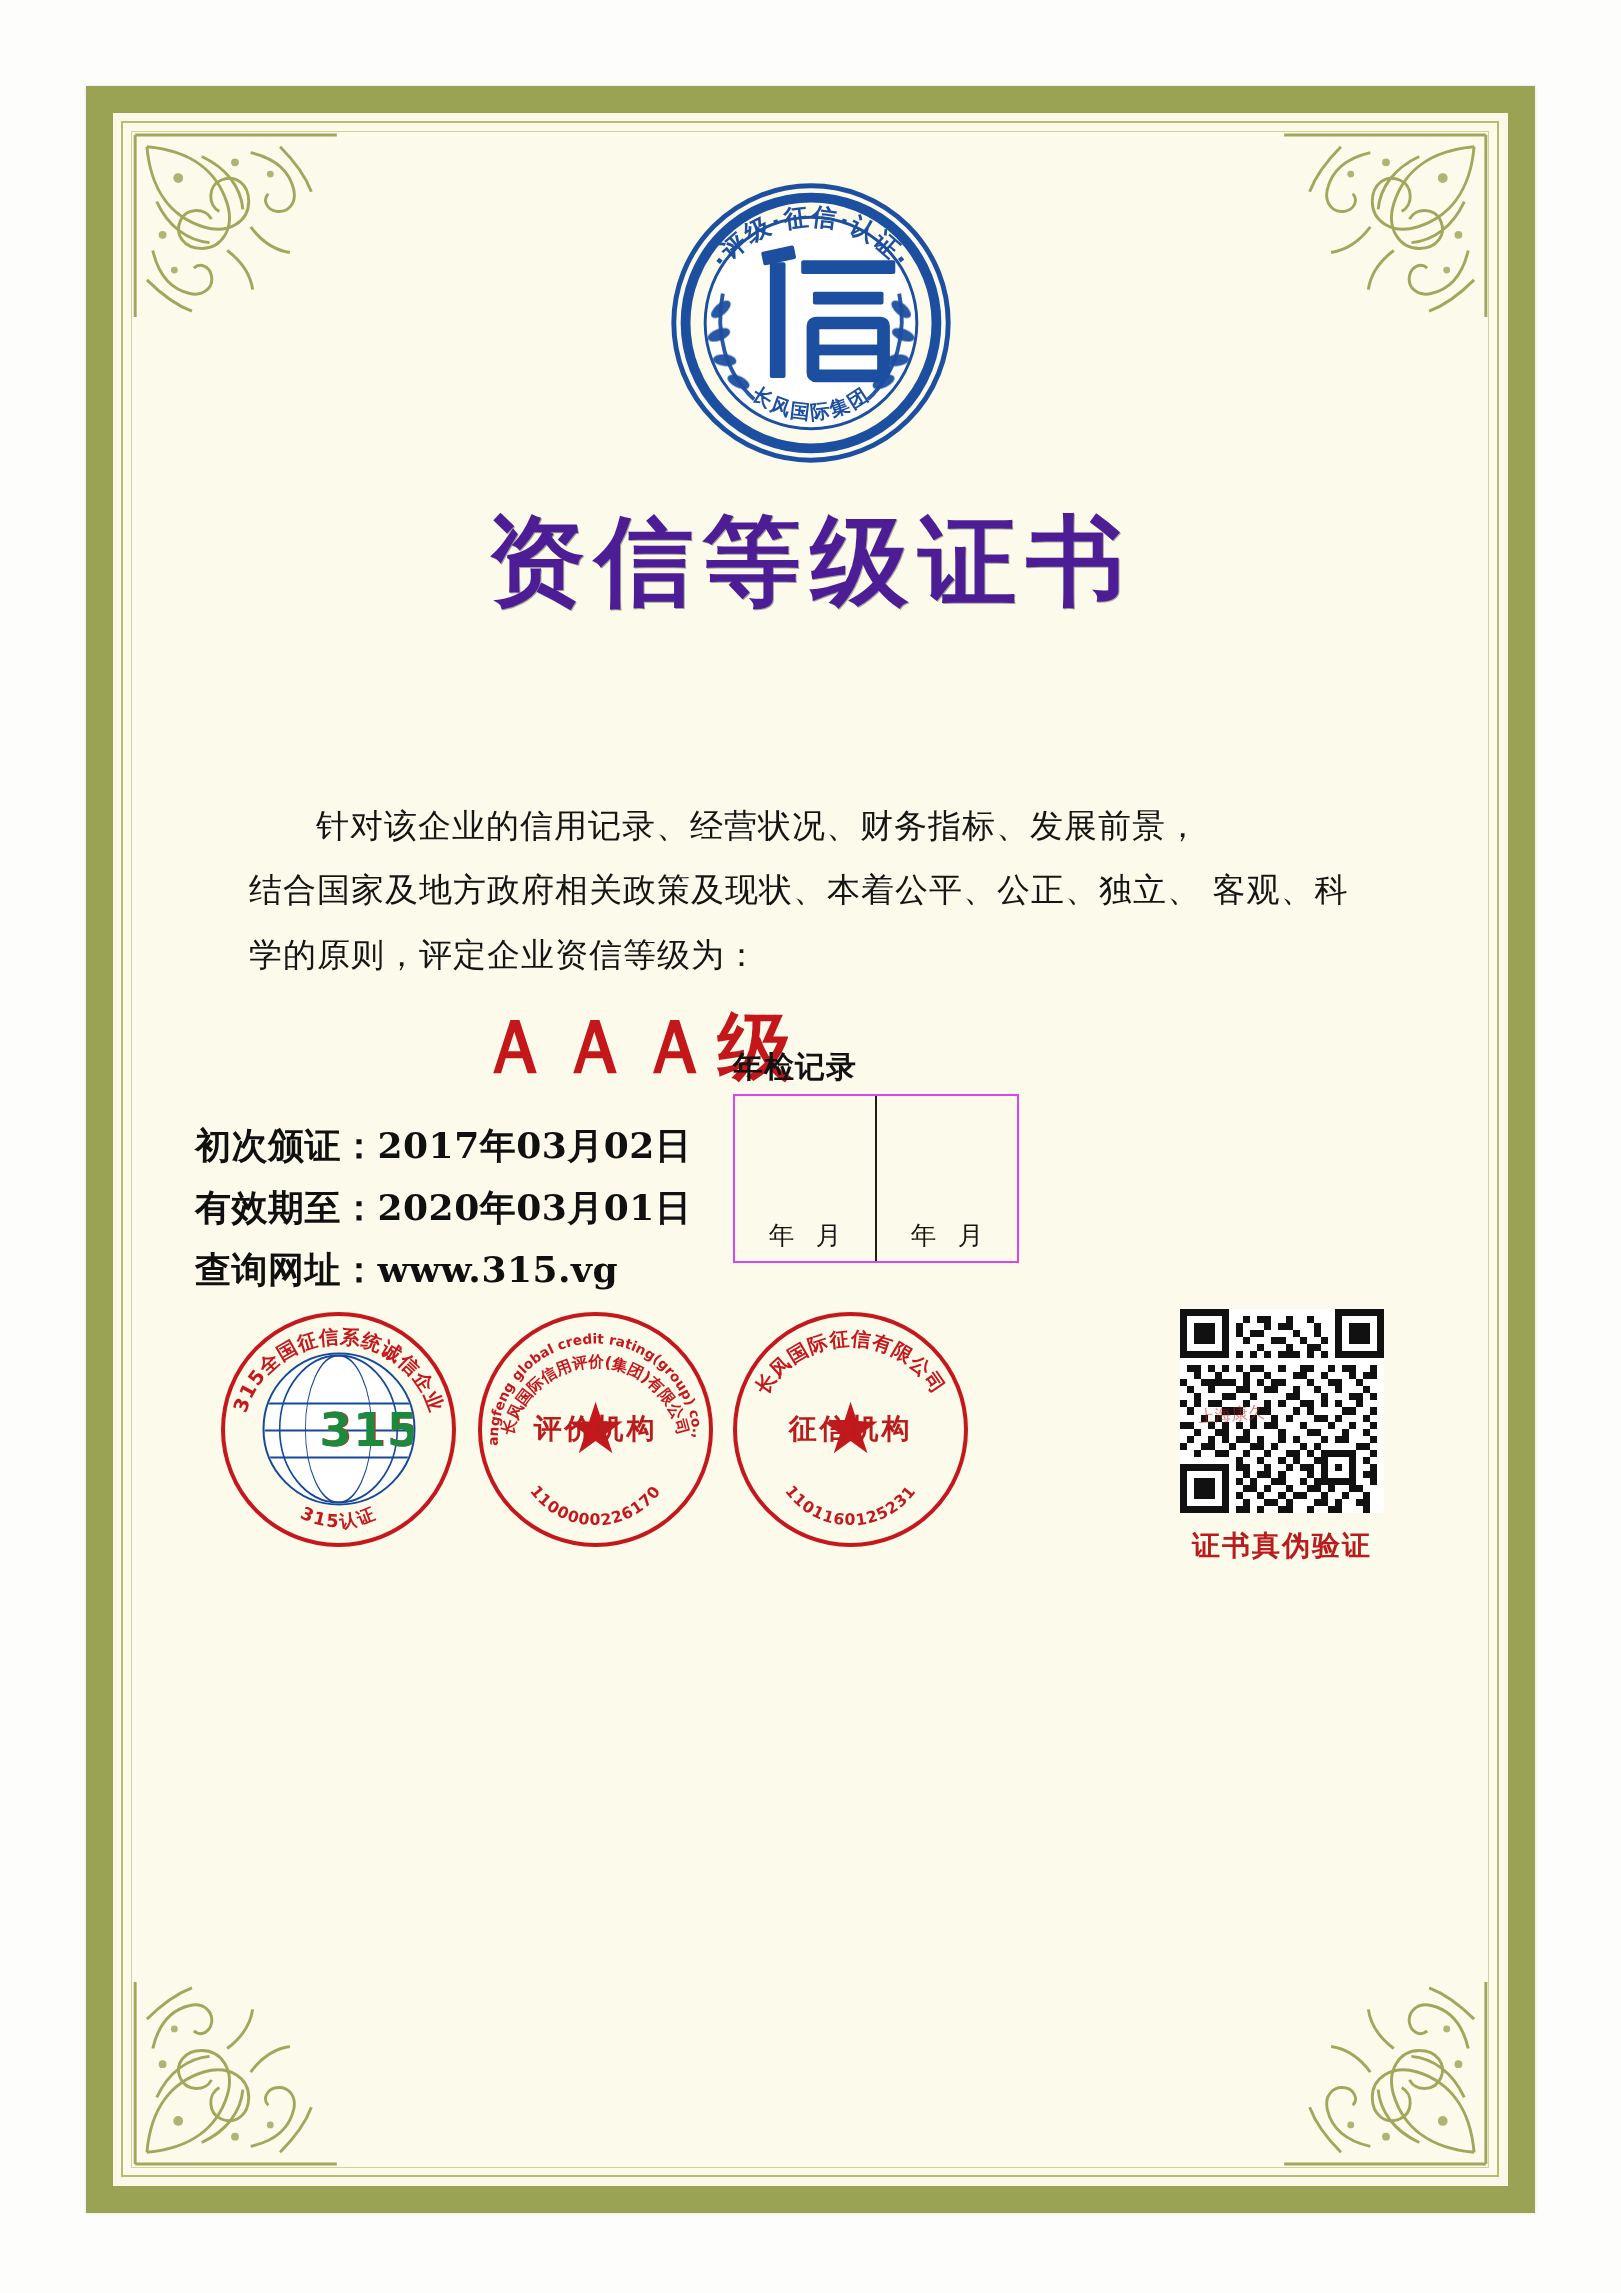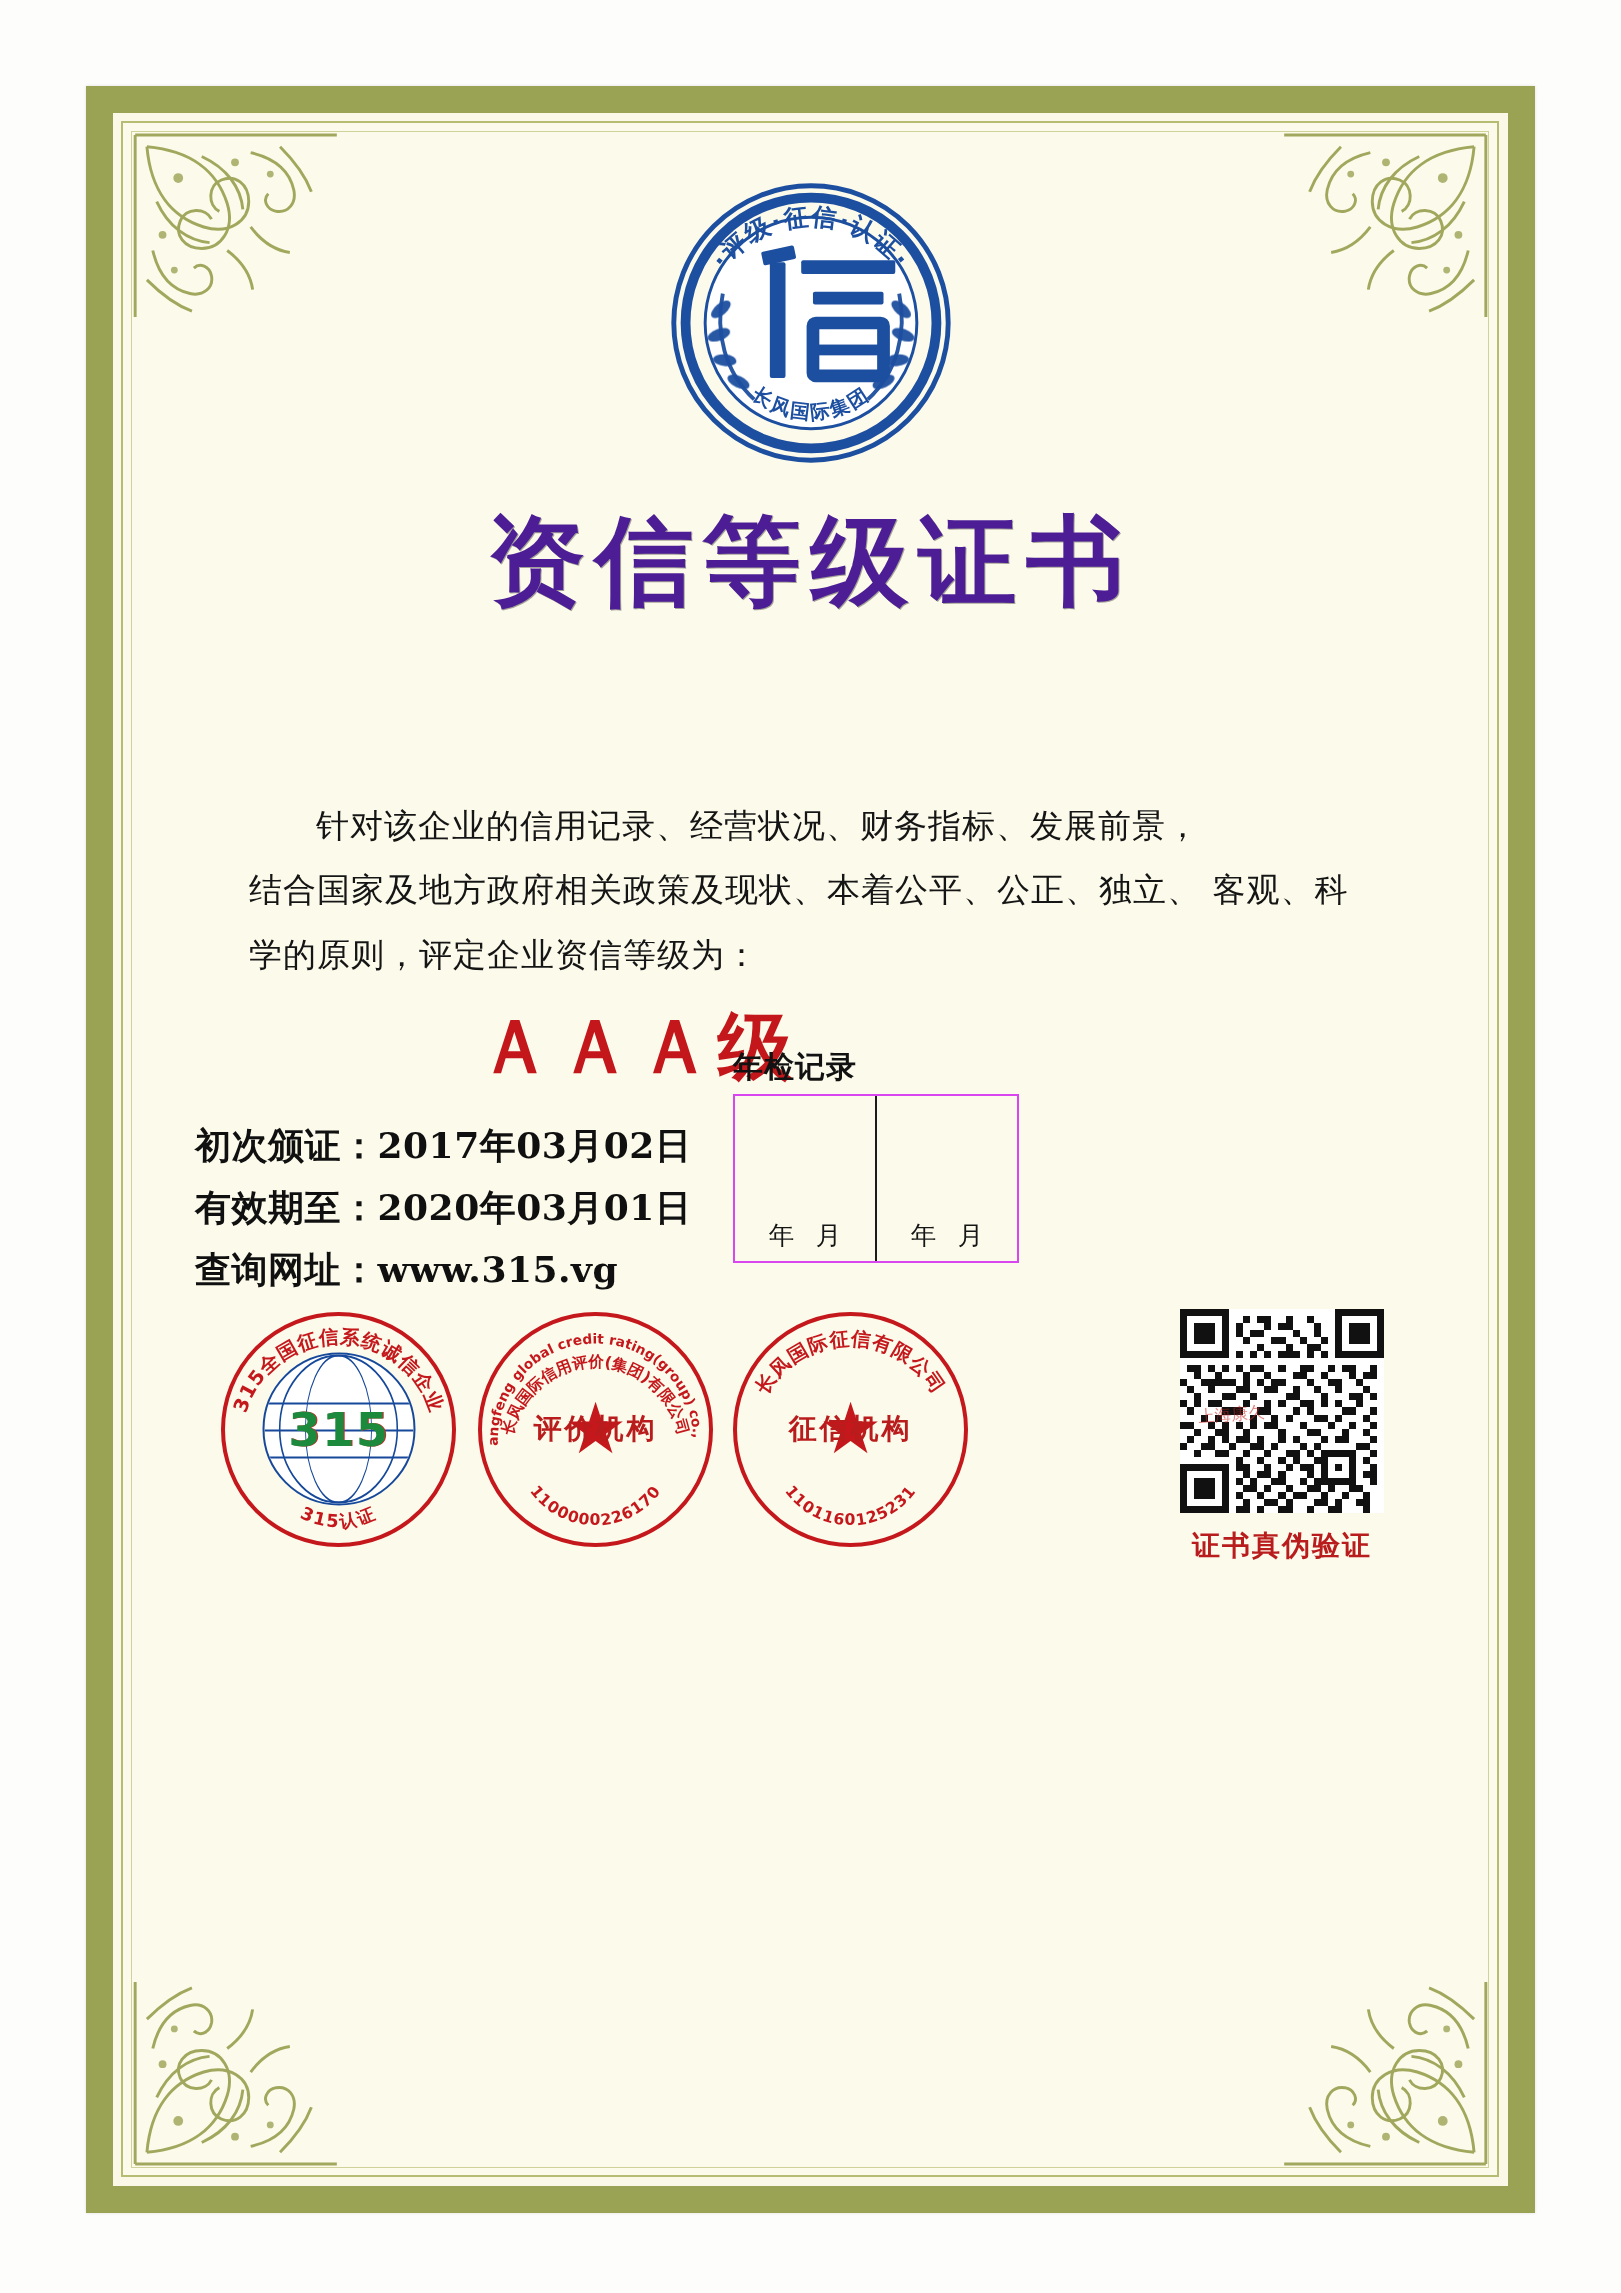--- a/index.html
+++ b/index.html
@@ -301,20 +301,21 @@
     left: 0; top: 50%;
     width: 100%;
     transform: translateY(-50%);
     text-align: center;
     font-family: "DejaVu Sans", sans-serif;
     font-weight: bold;
     font-size: 47px;
     color: #1c8a3c;
     letter-spacing: 1px;
     text-shadow: 1px 0 0 #d8242a;
+    padding-left: 31px;
   }
 
   
   #qr-block {
     position: absolute;
     left: 1019px;
     top: 1164px;
     width: 216px;
     text-align: center;
   }

